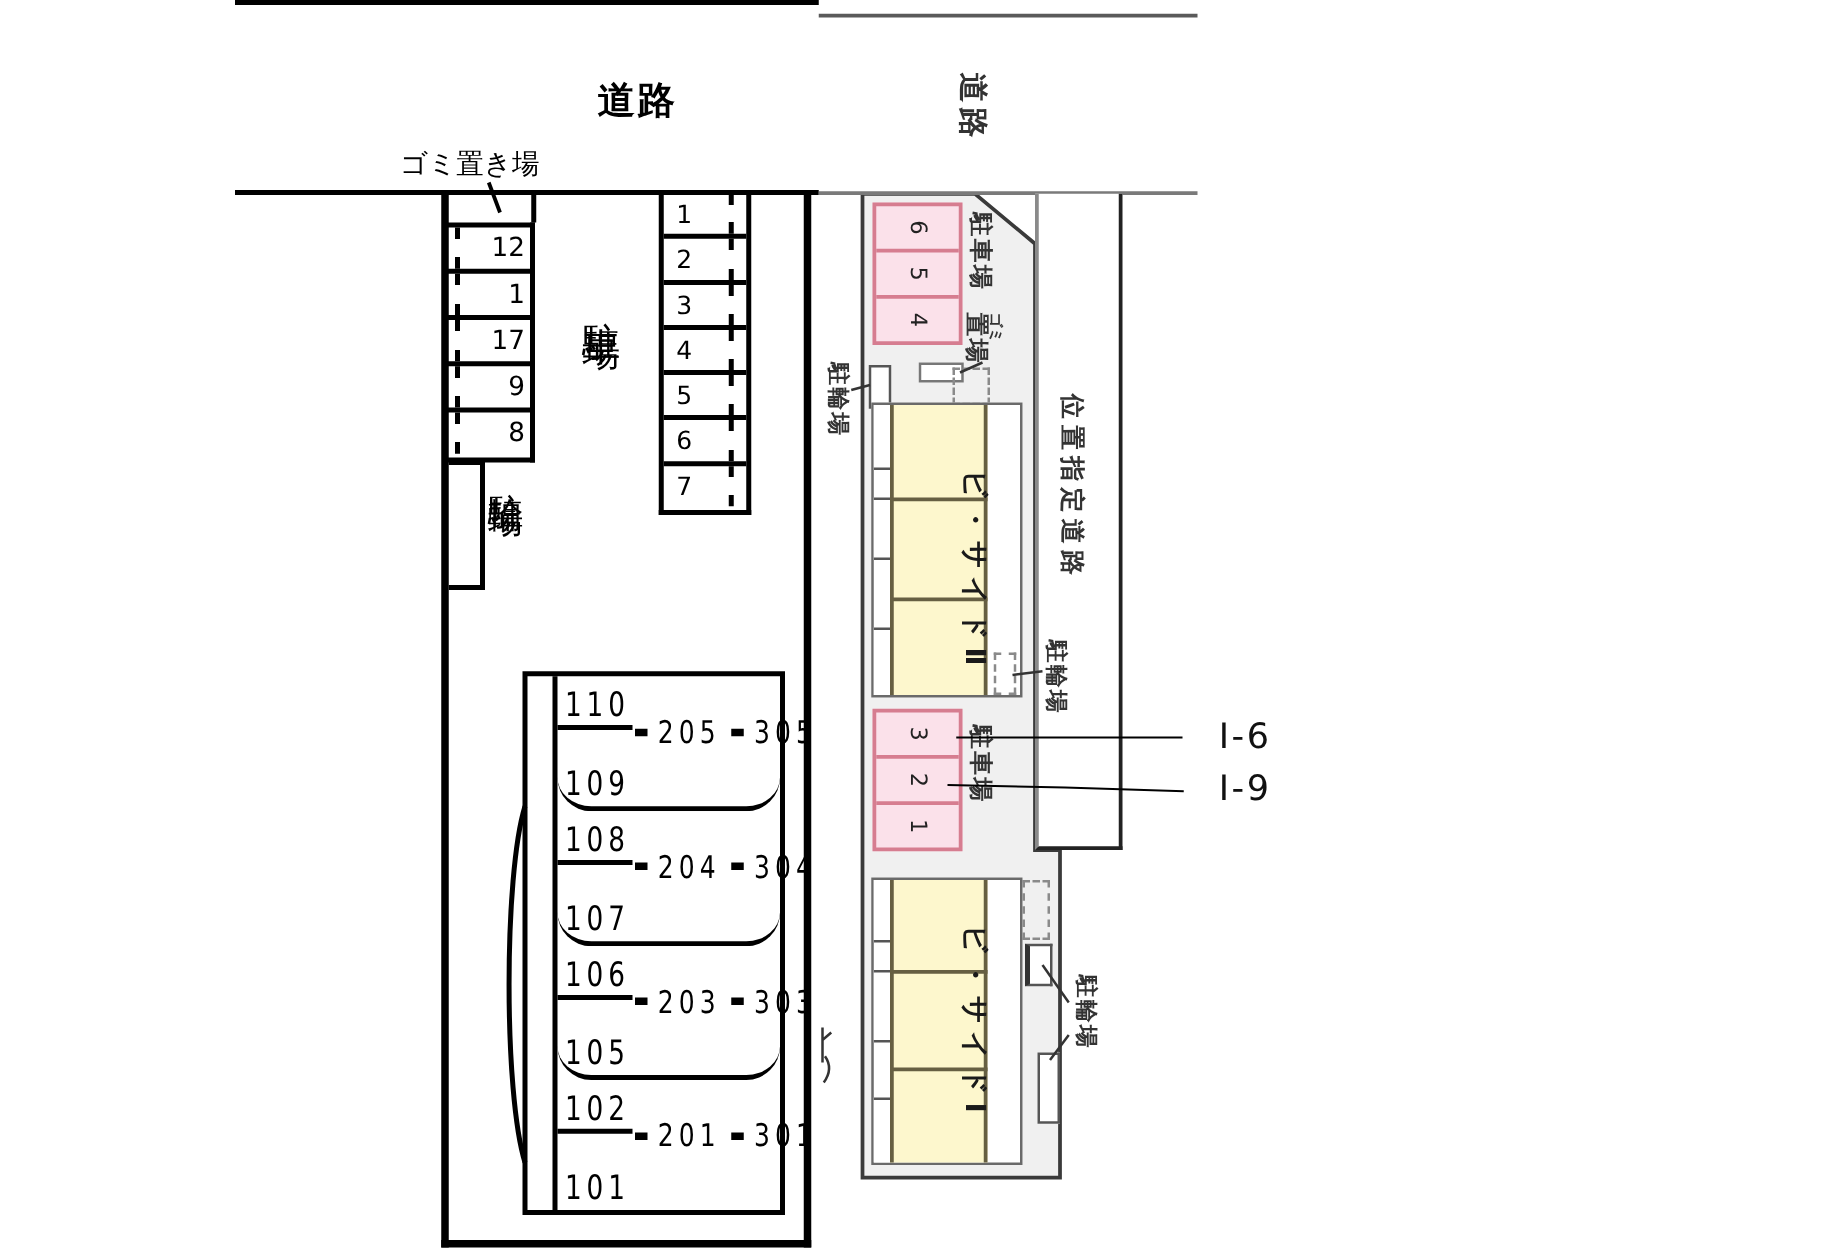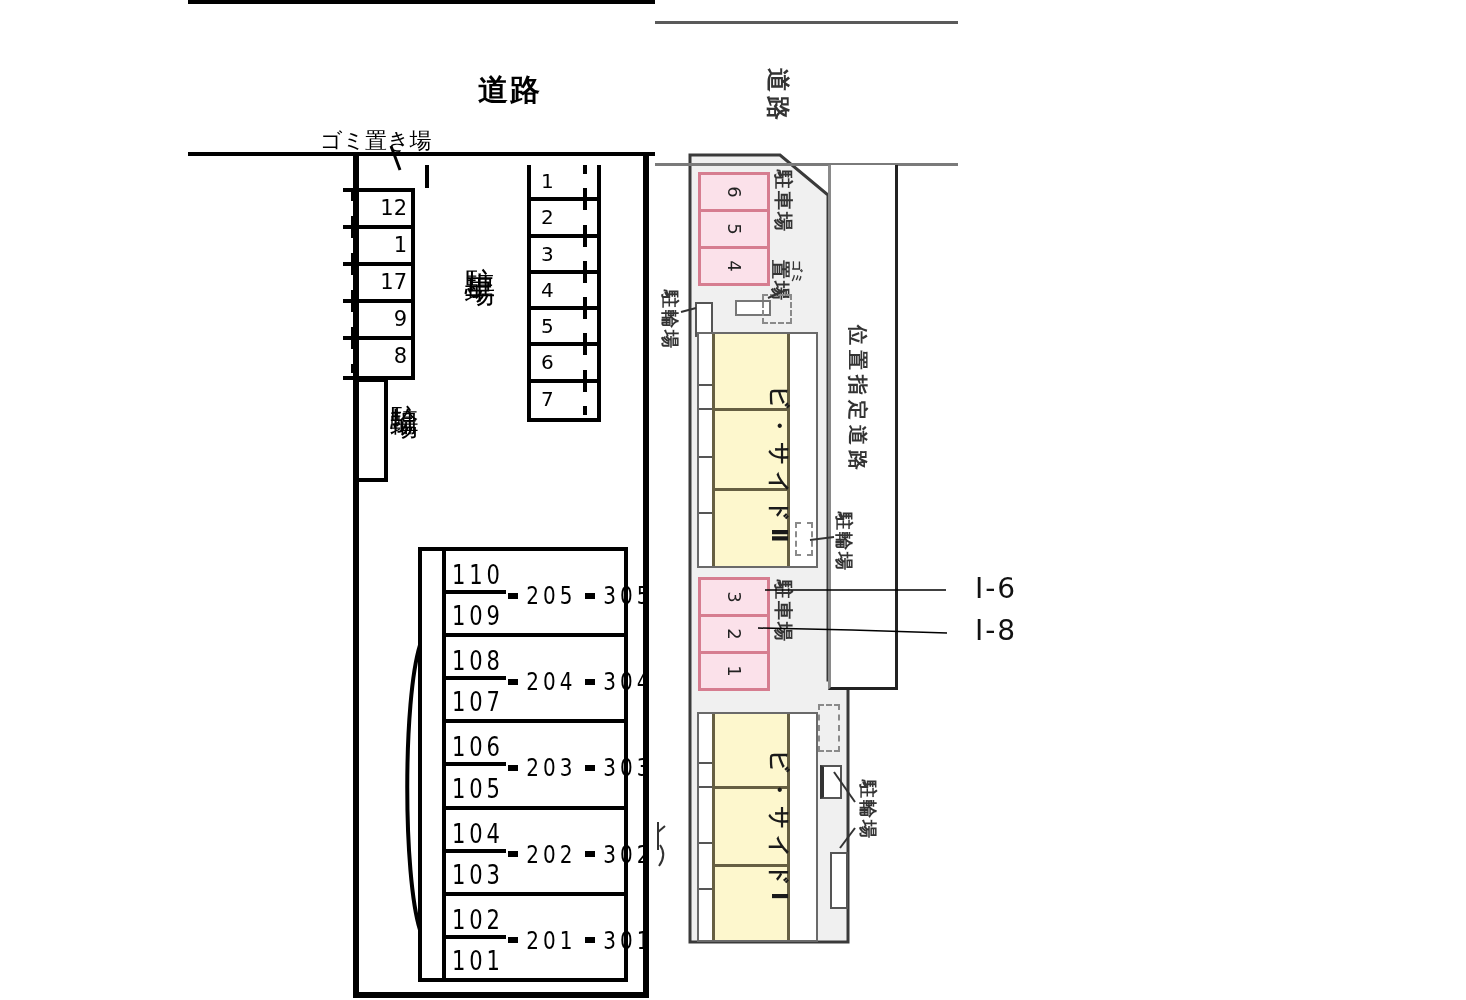--- a/index.html
+++ b/index.html
@@ -1,48 +1,48 @@
 <!DOCTYPE html>
 <html><head>
 <meta charset="utf-8">
 <style>
   html, body { margin:0; padding:0; }
   body {
     width:1466px; height:1000px; position:relative; overflow:hidden;
     background:#ffffff; color:#000;
     font-family:"DejaVu Sans", sans-serif;
   }
-  .abs { position:absolute;margin-top:10px; }
+  .abs { position:absolute; }
   .line { position:absolute; background:#000; }
   svg.overlay { position:absolute; left:0; top:0; width:1466px; height:1000px; pointer-events:none; }
 
   
   .v-up { writing-mode:vertical-rl; text-orientation:upright; line-height:1; }
   
   .v-side { writing-mode:vertical-rl; text-orientation:sideways; line-height:1; white-space:nowrap; }
 
   
-  .slot-col-w { left:343px; top:178px; width:68px; height:184px;
+  .slot-col-w { left:356px; top:178px; width:68px; height:184px;
     border-top:4px solid #000; border-right:4px solid #000; border-bottom:4px solid #000; }
   .slot-col-w .slot { position:relative; height:33px; border-bottom:4px solid #000; }
   .slot-col-w .slot:last-child { border-bottom:none; }
   .slot-col-w .num { position:absolute; right:4px; top:4px; font-size:21px; }
   .tick { position:absolute; top:0; width:4px; height:100%;
     background:linear-gradient(#000 0 9px, transparent 9px calc(100% - 9px), #000 calc(100% - 9px)); }
 
   .slot-col-e { left:527px; top:155px; width:66px; height:253px;
     border-left:4px solid #000; border-right:4px solid #000; border-bottom:4px solid #000; }
   .slot-col-e .slot { position:relative; height:32.3px; border-bottom:4px solid #000; }
   .slot-col-e .slot:last-child { border-bottom:none; }
   .slot-col-e .num { position:absolute; left:10px; top:4px; font-size:20px; }
 
   .bldg-l { left:418px; top:537px; width:202px; height:427px; border:4px solid #000; }
   .corridor { position:absolute; left:0; top:0; width:20px; height:100%; border-right:4px solid #000; }
   .rows { position:absolute; left:24px; top:0; right:0; bottom:0; display:flex; flex-direction:column; }
-  .row { position:relative; flex:1; border-bottom:4px solid #000; }
+  .row { position:relative; flex:1; border-bottom:4px solid #000;border-radius:27px; }
   .row:last-child { border-bottom:none; }
   .unit { position:absolute; left:6px; font-size:27px; letter-spacing:5px;
     transform:scaleX(0.78); transform-origin:left center; }
   .unit.upper { top:8px; }
   .unit.lower { bottom:2px; }
   .midline { position:absolute; left:0; top:39px; width:60px; height:4px; background:#000; }
   .upstairs { position:absolute; left:60px; top:30px; display:flex; align-items:center; }
   .upstairs .bar { width:10px; height:6px; background:#000; margin:0 2px; }
   .upstairs .u { font-size:25px; letter-spacing:5px; transform:scaleX(0.8); display:inline-block; }
 
@@ -172,31 +172,20 @@
       <span class="midline"></span>
       <span class="upstairs">
           <span class="bar"></span>
           <span class="u">203</span>
           <span class="bar"></span>
           <span class="u">303</span>
         </span>
       <span class="unit lower">105</span>
     </div>
     <div class="row">
-      <span class="unit upper">104</span>
-      <span class="midline"></span>
-      <span class="upstairs">
-          <span class="bar"></span>
-          <span class="u">202</span>
-          <span class="bar"></span>
-          <span class="u">302</span>
-        </span>
-      <span class="unit lower">103</span>
-    </div>
-    <div class="row">
       <span class="unit upper">102</span>
       <span class="midline"></span>
       <span class="upstairs">
           <span class="bar"></span>
           <span class="u">201</span>
           <span class="bar"></span>
           <span class="u">301</span>
         </span>
       <span class="unit lower">101</span>
     </div>
@@ -265,21 +254,21 @@
   <div class="sbox" style="top:72px;height:54px;"></div>
   <div class="sbox" style="top:174px;height:50px;border-bottom:none;"></div>
   <div class="bname v-side" style="top:36px;">ビ・サイドⅠ</div>
 </div>
 <div class="dash" style="left:818px;top:704px;width:18px;height:44px;"></div>
 <div class="abs" style="left:820px;top:755px;width:16px;height:30px;background:#fff;border:2px solid #555;border-left:4px solid #333;"></div>
 <div class="abs" style="left:830px;top:842px;width:14px;height:53px;background:#fff;border:2px solid #555;"></div>
 <div class="lbl-r v-side" style="left:859px;top:780px;font-size:18px;">駐輪場</div>
 
 <div class="callout" style="left:975px;top:572px;">Ⅰ-6</div>
-<div class="callout" style="left:975px;top:614px;">Ⅰ-8</div>
+<div class="callout" style="left:975px;top:614px;">Ⅰ-9</div>
 
 <svg class="overlay" viewBox="0 0 1466 1000">
   <line x1="391" y1="146" x2="400" y2="170" stroke="#000" stroke-width="3"></line>
   <path d="M420,645 C403,700 403,875 420,930" fill="none" stroke="#000" stroke-width="4"></path>
   <line x1="765" y1="590" x2="946" y2="590" stroke="#000" stroke-width="1.5"></line>
   <polyline points="758,628 852,630 947,633" fill="none" stroke="#000" stroke-width="1.5"></polyline>
   <line x1="768" y1="298" x2="786" y2="290" stroke="#333" stroke-width="2"></line>
   <line x1="681" y1="312" x2="696" y2="308" stroke="#333" stroke-width="2"></line>
   <line x1="810" y1="540" x2="834" y2="537" stroke="#333" stroke-width="2"></line>
   <line x1="834" y1="772" x2="855" y2="802" stroke="#333" stroke-width="2"></line>

